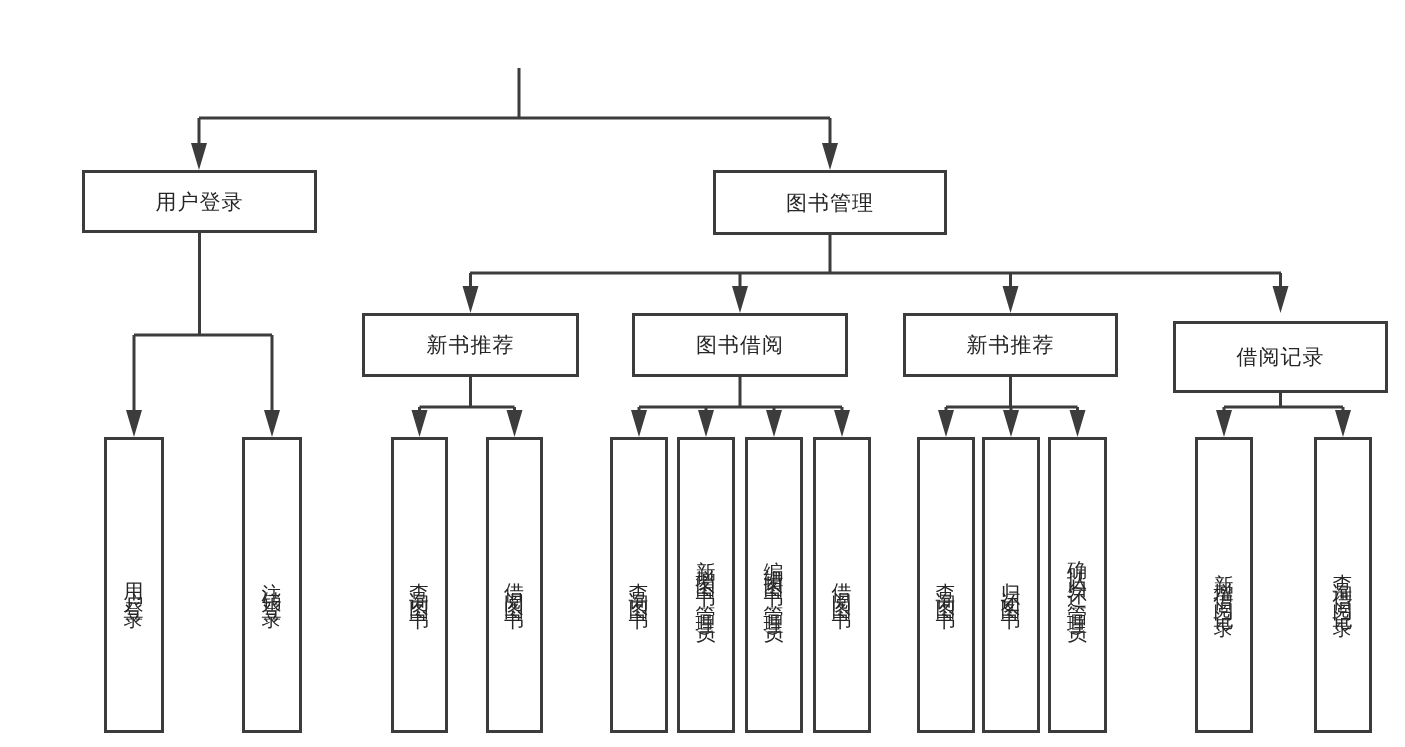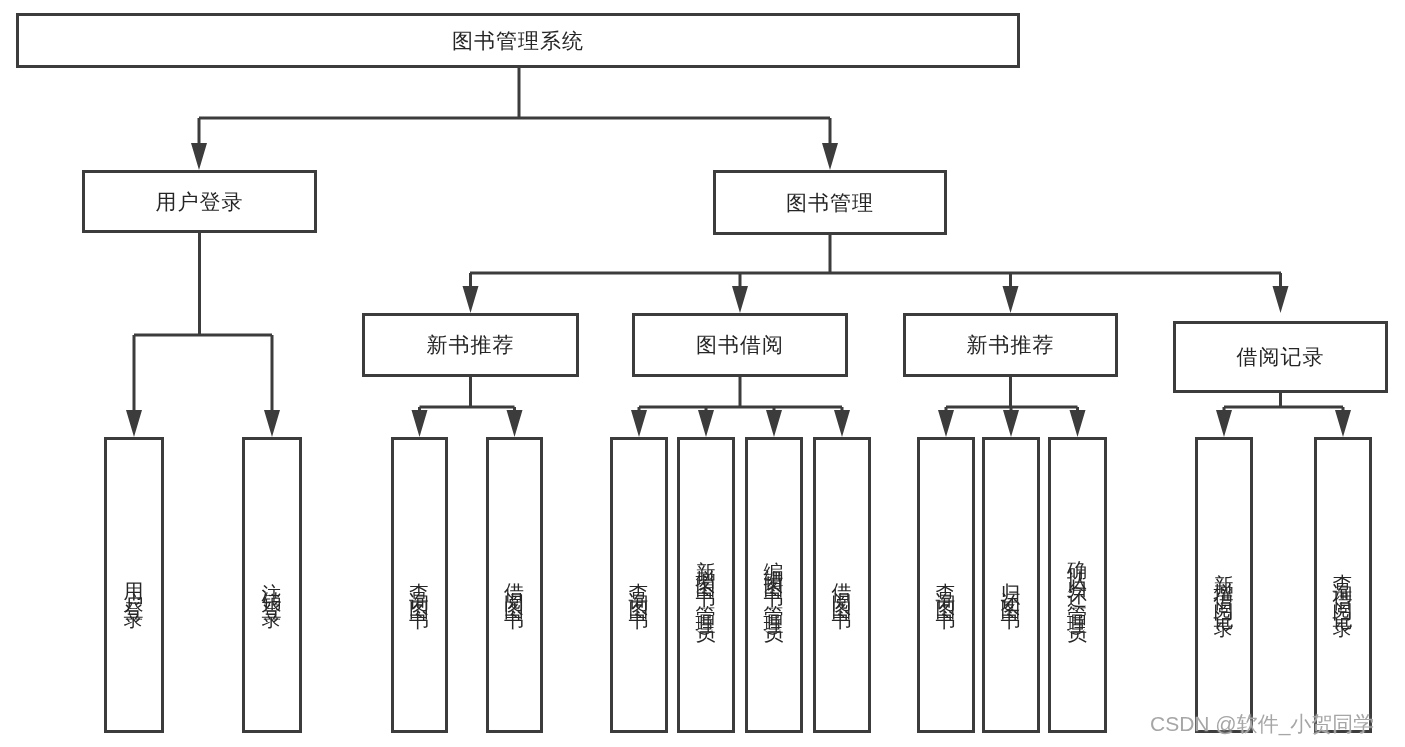--- a/index.html
+++ b/index.html
@@ -75,23 +75,20 @@
       M462.5 286 H478.5 L470.5 313 Z  M732 286 H748 L740 313 Z
       M1002.5 286 H1018.5 L1010.5 313 Z  M1272.5 286 H1288.5 L1280.5 313 Z
       M411.5 410 H427.5 L419.5 437 Z  M506.5 410 H522.5 L514.5 437 Z
       M631 410 H647 L639 437 Z  M698 410 H714 L706 437 Z
       M766 410 H782 L774 437 Z  M834 410 H850 L842 437 Z
       M938 410 H954 L946 437 Z  M1003 410 H1019 L1011 437 Z
       M1069.5 410 H1085.5 L1077.5 437 Z
       M1216 410 H1232 L1224 437 Z  M1335 410 H1351 L1343 437 Z"></path>
   </svg>
 
-  <div class="node" style="left:16px;top:13px;width:1004px;height:55px;">
-    <span class="hlabel">图书管理系统</span>
-  </div>
 
   <div class="node" style="left:82px;top:170px;width:235px;height:63px;">
     <span class="hlabel">用户登录</span>
   </div>
   <div class="node" style="left:713px;top:170px;width:234px;height:65px;">
     <span class="hlabel">图书管理</span>
   </div>
 
   <div class="node" style="left:632px;top:313px;width:216px;height:64px;">
     <span class="hlabel">图书借阅</span>
@@ -143,15 +140,14 @@
     <span class="vlabel">确认归还（管理员）</span>
   </div>
 
   <div class="node leaf" style="left:1195px;top:437px;width:58px;height:296px;">
     <span class="vlabel">新增借阅记录</span>
   </div>
   <div class="node leaf" style="left:1314px;top:437px;width:58px;height:296px;">
     <span class="vlabel">查询借阅记录</span>
   </div>
 
-  <div class="watermark">CSDN @软件_小贺同学</div>
 
 </div>
 
 </body></html>

